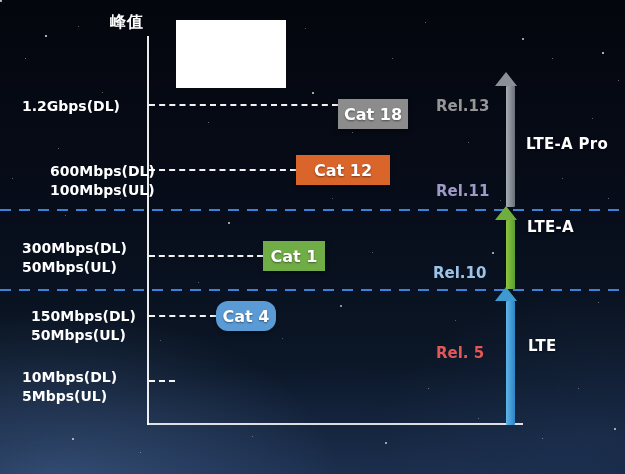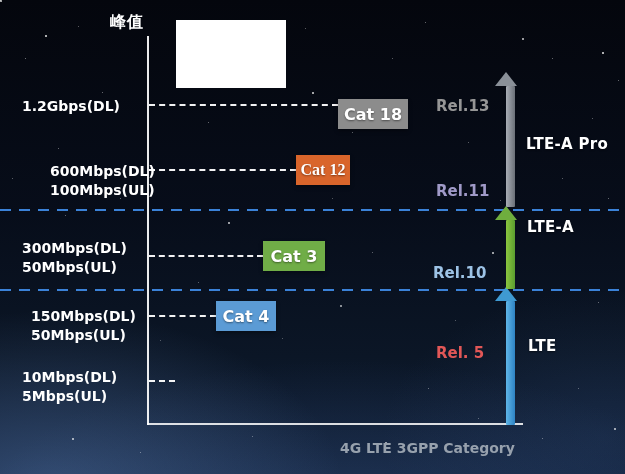--- a/index.html
+++ b/index.html
@@ -60,23 +60,23 @@
 
   .band{ position:absolute; left:0; width:625px; height:2px;
     background:repeating-linear-gradient(90deg,#3b82d8 0 11px,transparent 11px 19px); }
   .band-upper{ top:209px; }
   .band-lower{ top:289px; }
 
   .cat{ position:absolute; height:30px; color:#fff; font-weight:bold; font-size:16px;
     display:flex; align-items:center; justify-content:center;
     text-shadow:0 1px 2px rgba(0,0,0,.45); box-shadow:0 2px 4px rgba(0,0,0,.35); }
   .cat-1 { left:175px; top:368px; width:57px; background:#5b9bd5; }
-  .cat-4 { left:216px; top:301px; width:60px; background:#5b9bd5; }
+  .cat-4 { left:216px; top:301px; width:60px; background:#5b9bd5;border-radius:12px; }
   .cat-6 { left:263px; top:241px; width:62px; background:#70ad47; }
-  .cat-12{ left:296px; top:155px; width:54px; background:#d9652b;font-family:Liberation Serif, serif; }
+  .cat-12{ left:296px; top:155px; width:94px; background:#d9652b; }
   .cat-18{ left:338px; top:91px;  width:70px; background:#8c8c8c;margin-top:8px; }
 
   .rate{ position:absolute; left:22px; color:#fff; font-size:14px; font-weight:600; line-height:19px; }
   .rate-c1 { top:368px; }
   .rate-c4 { top:307px;margin-left:9px; }
   .rate-c6 { top:239px; }
   .rate-c12{ top:162px;margin-left:28px; }
   .rate-c18{ top:97px; }
 
   .rel{ position:absolute; font-weight:bold; font-size:15px; }
@@ -141,34 +141,33 @@
     <div>150Mbps(DL)</div>
     <div>50Mbps(UL)</div>
   </div>
   <div class="rate rate-c1">
     <div>10Mbps(DL)</div>
     <div>5Mbps(UL)</div>
   </div>
 
   <div class="cat cat-18">Cat 18</div>
   <div class="cat cat-12">Cat 12</div>
-  <div class="cat cat-6">Cat 3</div>
+  <div class="cat cat-6">Cat 1</div>
   <div class="cat cat-4">Cat 4</div>
 
   <div class="rel rel-13">Rel.13</div>
   <div class="rel rel-11">Rel.11</div>
   <div class="rel rel-10">Rel.10</div>
   <div class="rel rel-8">Rel. 5</div>
 
   <div class="arrow-shaft shaft-lte"></div>
   <div class="arrow-head  head-lte"></div>
   <div class="arrow-shaft shaft-ltea"></div>
   <div class="arrow-head  head-ltea"></div>
   <div class="arrow-shaft shaft-pro"></div>
   <div class="arrow-head  head-pro"></div>
 
   <div class="gen gen-pro">LTE-A Pro</div>
   <div class="gen gen-ltea">LTE-A</div>
   <div class="gen gen-lte">LTE</div>
 
-  <div class="xcap">4G LTE 3GPP Category</div>
 
 </div>
 
 </body></html>

